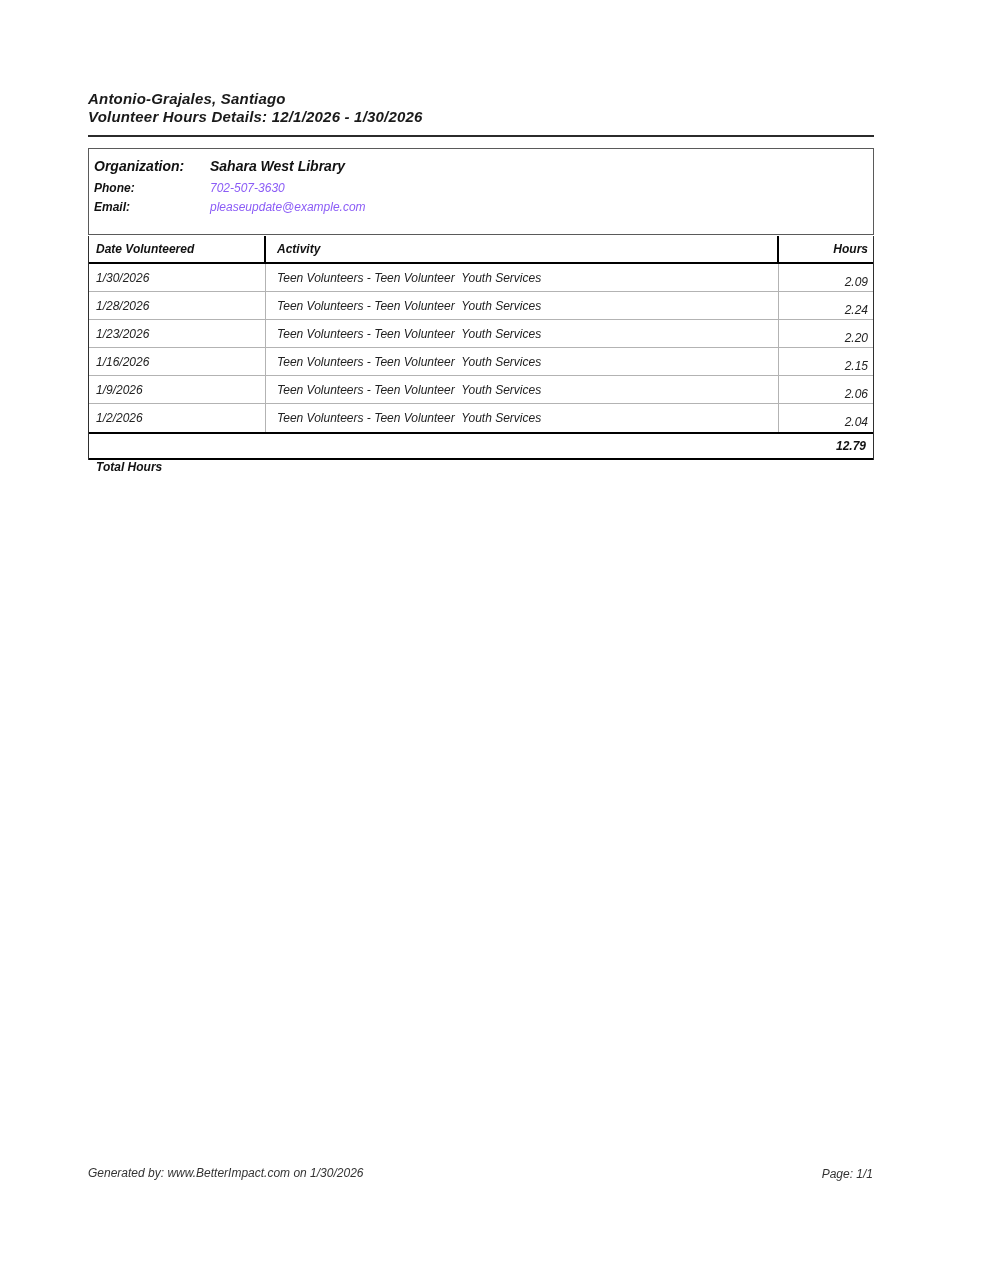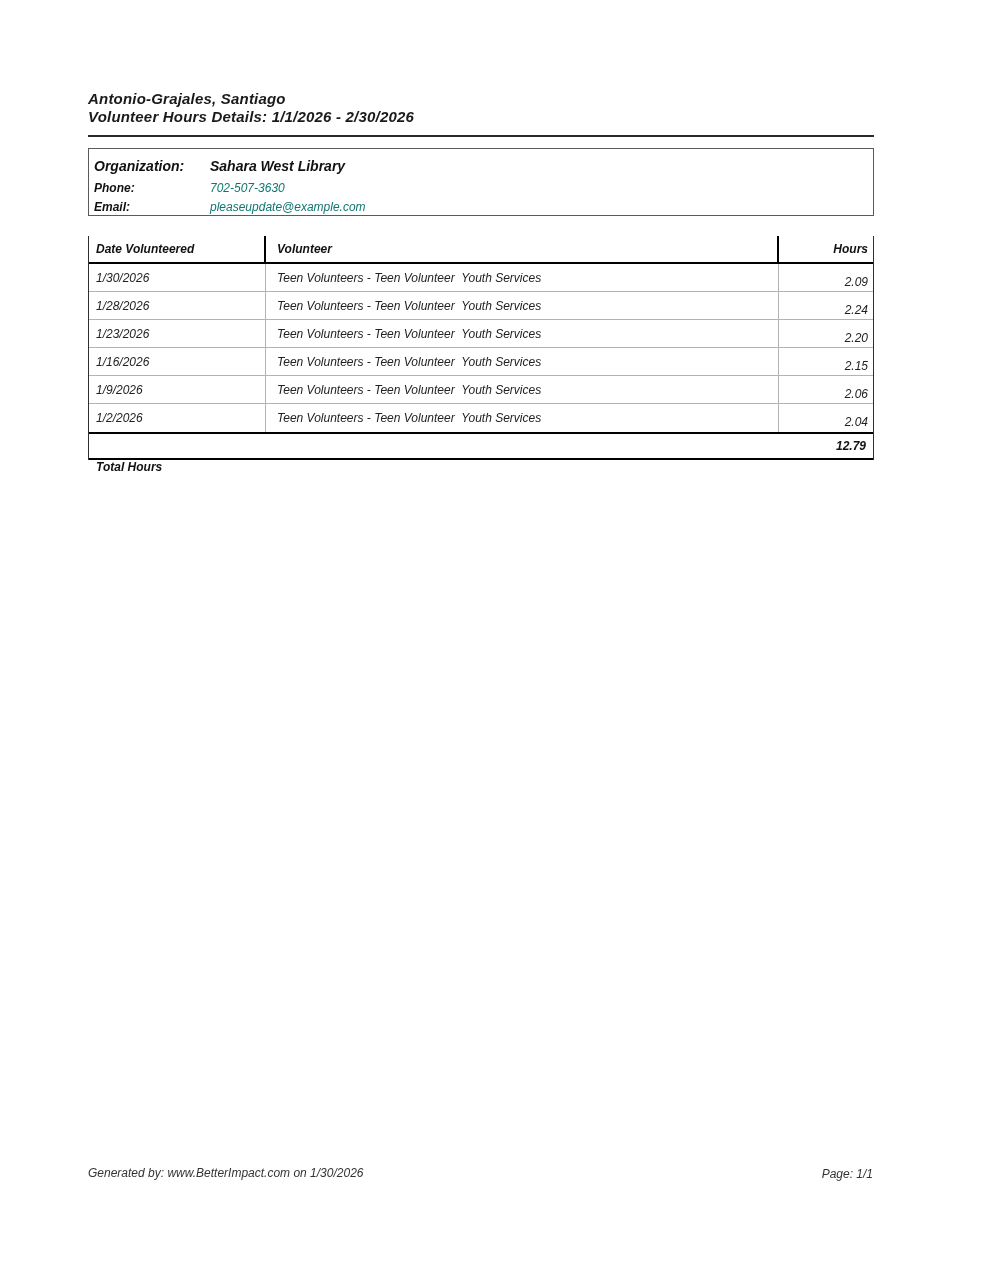--- a/index.html
+++ b/index.html
@@ -41,21 +41,21 @@
     height: 2px;
     background: #2b2b2b;
   }
 
   
   .org-box {
     position: absolute;
     left: 88px;
     top: 148px;
     width: 786px;
-    height: 68px;
+    height: 87px;
     box-sizing: border-box;
     border: 1px solid #5a5a5a;
     padding-top: 4px;
   }
   .org-row {
     display: grid;
     grid-template-columns: 116px 1fr;
     padding-left: 5px;
     align-items: center;
   }
@@ -68,21 +68,21 @@
     color: #111;
   }
   .org-row.secondary .org-label {
     font-size: 12px;
     font-weight: bold;
     color: #111;
   }
   .org-row.secondary .org-value {
     font-size: 12px;
     font-weight: normal;
-    color: #0f766e;
+    color: #8b5cf6;
   }
 
   
   .hours-table {
     position: absolute;
     left: 88px;
     top: 236px;
     width: 786px;
     box-sizing: border-box;
     border-left: 1px solid #2f2f2f;
@@ -166,21 +166,21 @@
     color: #333;
   }
 </style>
 </head>
 <body>
 
 <div class="page">
 
   <div class="doc-header">
     <div class="name">Antonio-Grajales, Santiago</div>
-    <div class="subtitle">Volunteer Hours Details: 1/1/2026 - 2/30/2026</div>
+    <div class="subtitle">Volunteer Hours Details: 12/1/2026 - 1/30/2026</div>
   </div>
 
   <div class="rule"></div>
 
   <div class="org-box">
     <div class="org-row primary">
       <div class="org-label">Organization:</div>
       <div class="org-value">Sahara West Library</div>
     </div>
     <div class="org-row secondary">
@@ -189,21 +189,21 @@
     </div>
     <div class="org-row secondary">
       <div class="org-label">Email:</div>
       <div class="org-value">pleaseupdate@example.com</div>
     </div>
   </div>
 
   <div class="hours-table">
     <div class="thead">
       <div class="hcell c-date">Date Volunteered</div>
-      <div class="hcell c-activity">Volunteer</div>
+      <div class="hcell c-activity">Activity</div>
       <div class="hcell c-hours">Hours</div>
     </div>
 
     <div class="tbody">
 
         <div class="trow">
           <div class="cell date">1/30/2026</div>
           <div class="cell activity">Teen Volunteers - Teen Volunteer  Youth Services</div>
           <div class="cell hours">2.09</div>
         </div>

